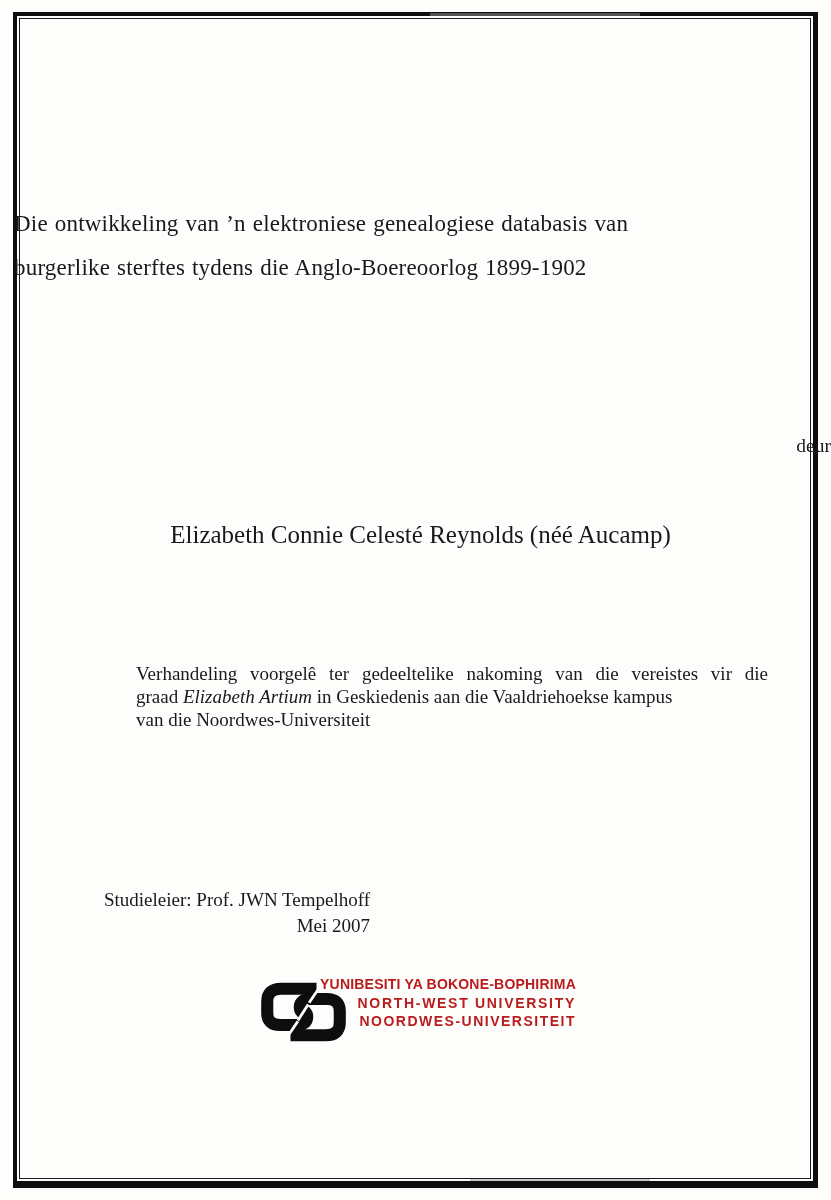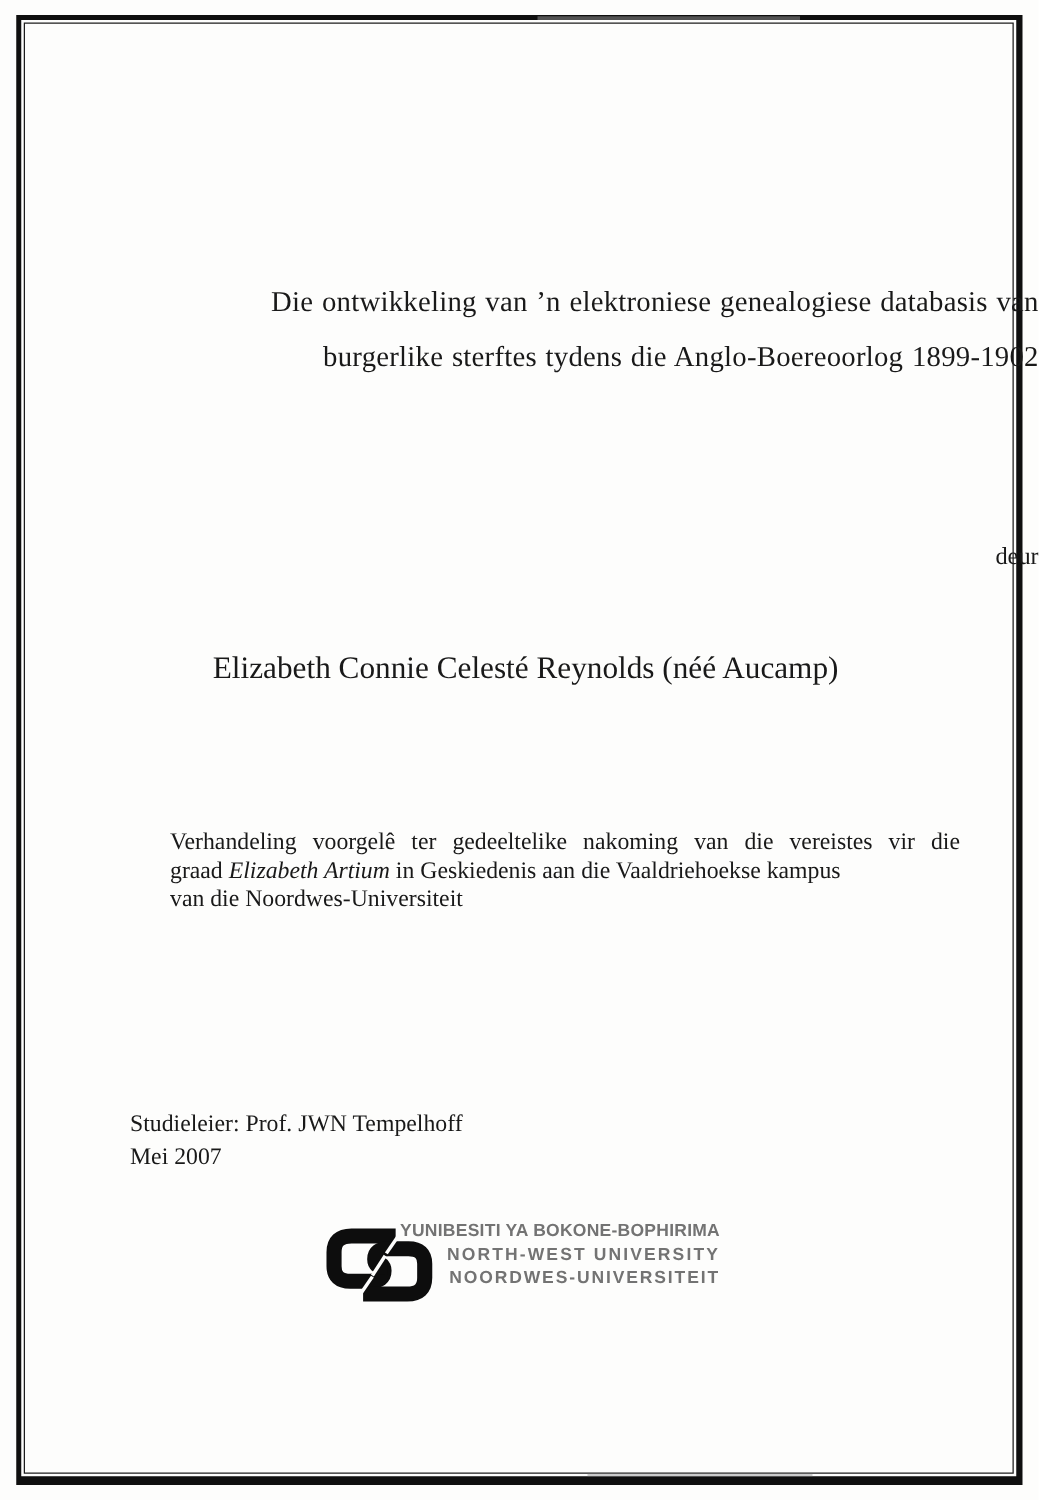--- a/index.html
+++ b/index.html
@@ -32,22 +32,22 @@
     background: #8a8a8a; opacity: .55;
   }
   .scan-streak-bottom {
     position: absolute; left: 470px; bottom: 19px;
     width: 180px; height: 2px;
     background: #9a9a9a; opacity: .5;
   }
 
   .title {
     position: absolute;
-    top: 220px; left: 14px; right: 0;
-    text-align: right;
+    top: 202px; left: 14px; right: 0;
+    text-align: left;
     font-size: 23px;
     line-height: 44px;
     letter-spacing: 0.2px;
     word-spacing: 1px;
   }
   .byline-label {
     position: absolute;
     top: 434px; left: 10px; right: 0;
     text-align: right;
     font-size: 19.5px;
@@ -70,37 +70,38 @@
   }
   .decl-line1 {
     text-align: justify;
     text-align-last: justify;
   }
   .imprint {
     position: absolute;
     left: 104px; top: 887px;
     font-size: 19px;
     line-height: 25.5px;
+    text-align: right;
   }
   .logo-mark {
     position: absolute;
     left: 257px; top: 978px;
     width: 93px; height: 68px;
   }
   .logo-mark svg { display: block; width: 100%; height: 100%; }
   .logo-text {
     position: absolute;
     left: 300px; top: 975px;
     width: 276px;
     text-align: right;
     font-family: "Liberation Sans", sans-serif;
     font-weight: 700;
     font-size: 14px;
     line-height: 18.5px;
-    color: #737373;
+    color: #b91c1c;
     white-space: nowrap;
   }
   .lt1 { letter-spacing: 0.2px; }
   .lt2 { letter-spacing: 1.7px; text-align: right; }
   .lt3 { letter-spacing: 1.5px; }
 </style>
 </head>
 <body>
 
 <div class="page">

